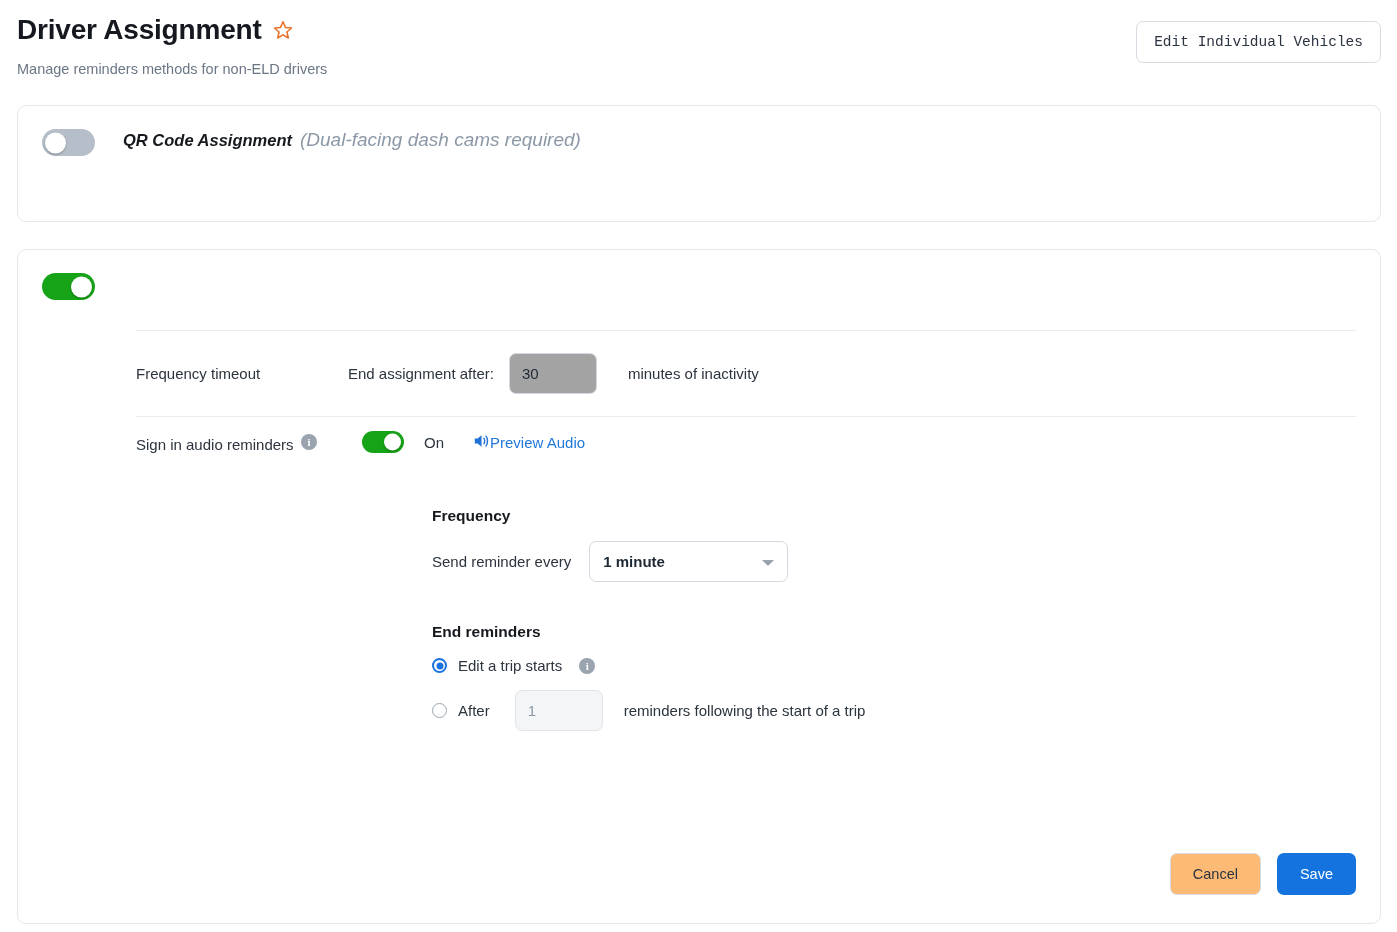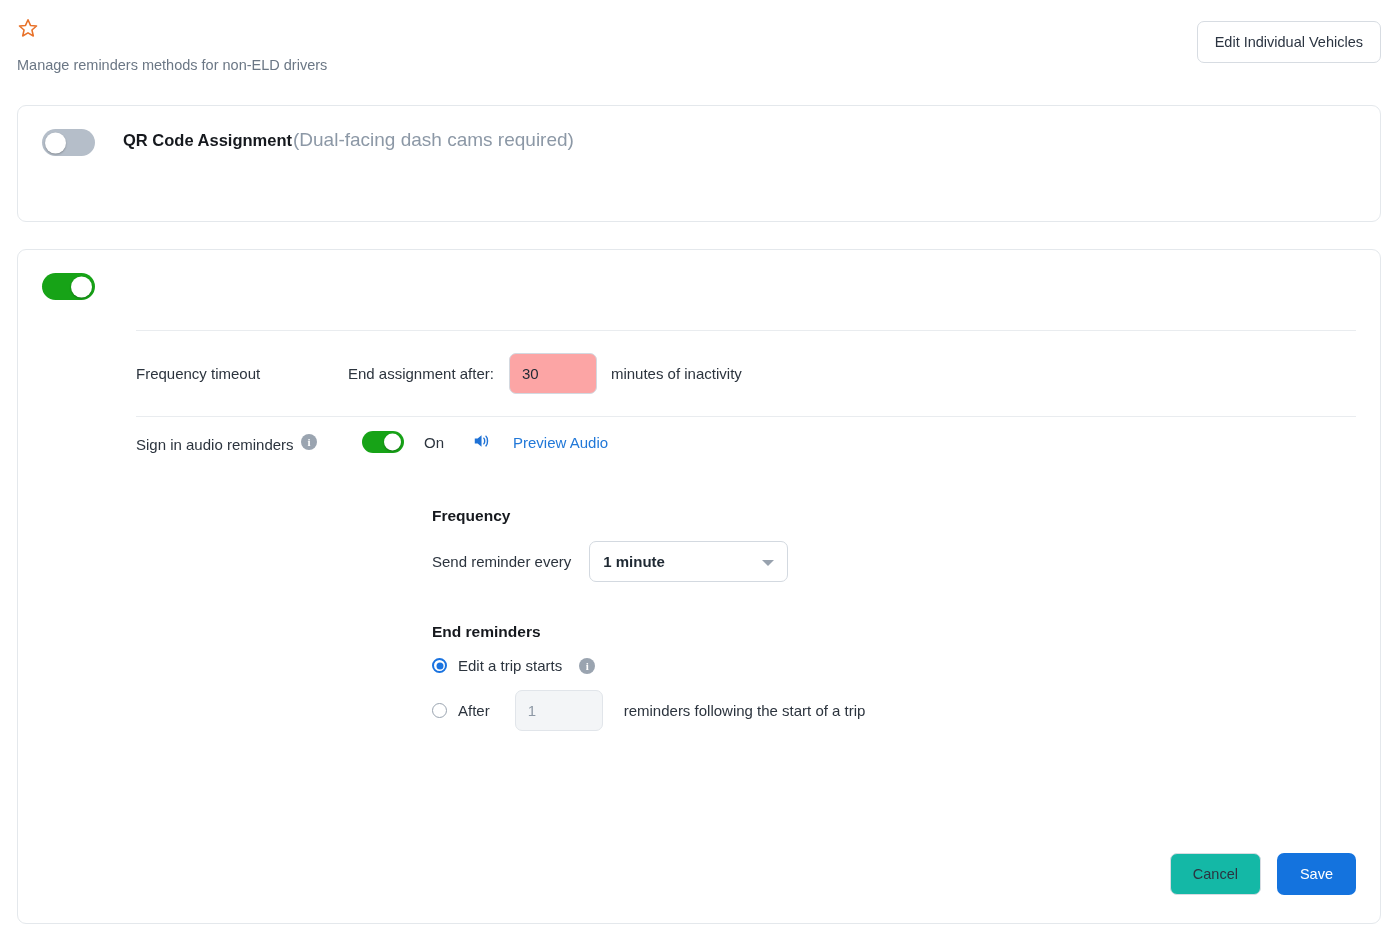--- a/index.html
+++ b/index.html
@@ -45,21 +45,21 @@
   }
   .edit-vehicles-btn {
     position: absolute;
     top: 21px;
     right: 16px;
     height: 42px;
     padding: 0 17px;
     background: #ffffff;
     border: 1px solid #d7dce2;
     border-radius: 7px;
-    font-family: Liberation Sans, sans-serif;
+    font-family: Liberation Mono, monospace;
     font-size: 14.5px;
     color: #2b3441;
     cursor: pointer;
     white-space: nowrap;
   }
 
   
   .card {
     position: absolute;
     left: 17px;
@@ -96,21 +96,22 @@
   .switch.on { background: #17a317; }
   .switch-lg.on .knob { left: 29px; }
   .switch-sm.on .knob { left: 22px; }
 
   
   .qr-inner { padding: 23px 0 0 24px; display: flex; gap: 0; }
   .qr-text { margin-left: 28px; }
   .row-title {
     display: flex;
     align-items: flex-start;
-    gap: 1px;
+    gap: 8px;
+    font-style: italic;
   }
   .section-heading {
     font-size: 16.5px;
     font-weight: bold;
     color: #16191e;
     line-height: 22px;
   }
   .section-note {
     font-size: 19px;
     color: #8c98a6;
@@ -160,23 +161,23 @@
   .label-timeout { width: 212px; }
   .label-audio { width: 165px; padding-top: 10px; }
 
   .inline-label {
     font-size: 15px;
     color: #2c343e;
   }
   .num-input {
     width: 88px;
     height: 41px;
-    margin: 0 14px 0 15px;
+    margin: 0 31px 0 15px;
     padding: 0 12px;
-    background: #fca5a5;
+    background: #a3a3a3;
     border: 1px solid #d3d9e0;
     border-radius: 7px;
     font-family: inherit;
     font-size: 15px;
     color: #1f2933;
   }
   .num-input.disabled {
     background: #f3f5f7;
     border-color: #e1e5ea;
     color: #8d98a5;
@@ -205,21 +206,21 @@
   }
   .audio-controls .info-icon { margin-right: 45px; }
   .on-label {
     margin-left: 20px;
     font-size: 15px;
     color: #2c343e;
   }
   .preview-audio {
     display: flex;
     align-items: center;
-    gap: 23px;
+    gap: 0;
     margin-left: 28px;
     cursor: pointer;
   }
   .preview-audio span {
     font-size: 15px;
     color: #2178d8;
   }
 
   
   .freq-block { margin-left: 390px; margin-top: 4px; }
@@ -307,37 +308,38 @@
   .btn {
     height: 42px;
     padding: 0 22px;
     border-radius: 7px;
     font-family: inherit;
     font-size: 14.5px;
     cursor: pointer;
     border: 1px solid transparent;
   }
   .btn-cancel {
-    background: #14b8a6;
+    background: #fdba74;
     border-color: #d7dce2;
     color: #2b3441;
   }
   .btn-save {
     background: #1473de;
     color: #ffffff;
     min-width: 78px;
   }
 </style>
 </head>
 <body>
 
 <div class="page">
 
   <div class="header">
     <div class="title-row">
+      <div class="page-title">Driver Assignment</div>
       <span class="star-icon">
         <svg width="22" height="22" viewBox="0 0 24 24" fill="none" stroke="#e8722a" stroke-width="1.7" stroke-linejoin="round">
           <polygon points="12,3 14.7,9.2 21.3,9.8 16.3,14.2 17.8,20.7 12,17.3 6.2,20.7 7.7,14.2 2.7,9.8 9.3,9.2"></polygon>
         </svg>
       </span>
     </div>
     <div class="subtitle">Manage reminders methods for non-ELD drivers</div>
     <button class="edit-vehicles-btn">Edit Individual Vehicles</button>
   </div>
 

